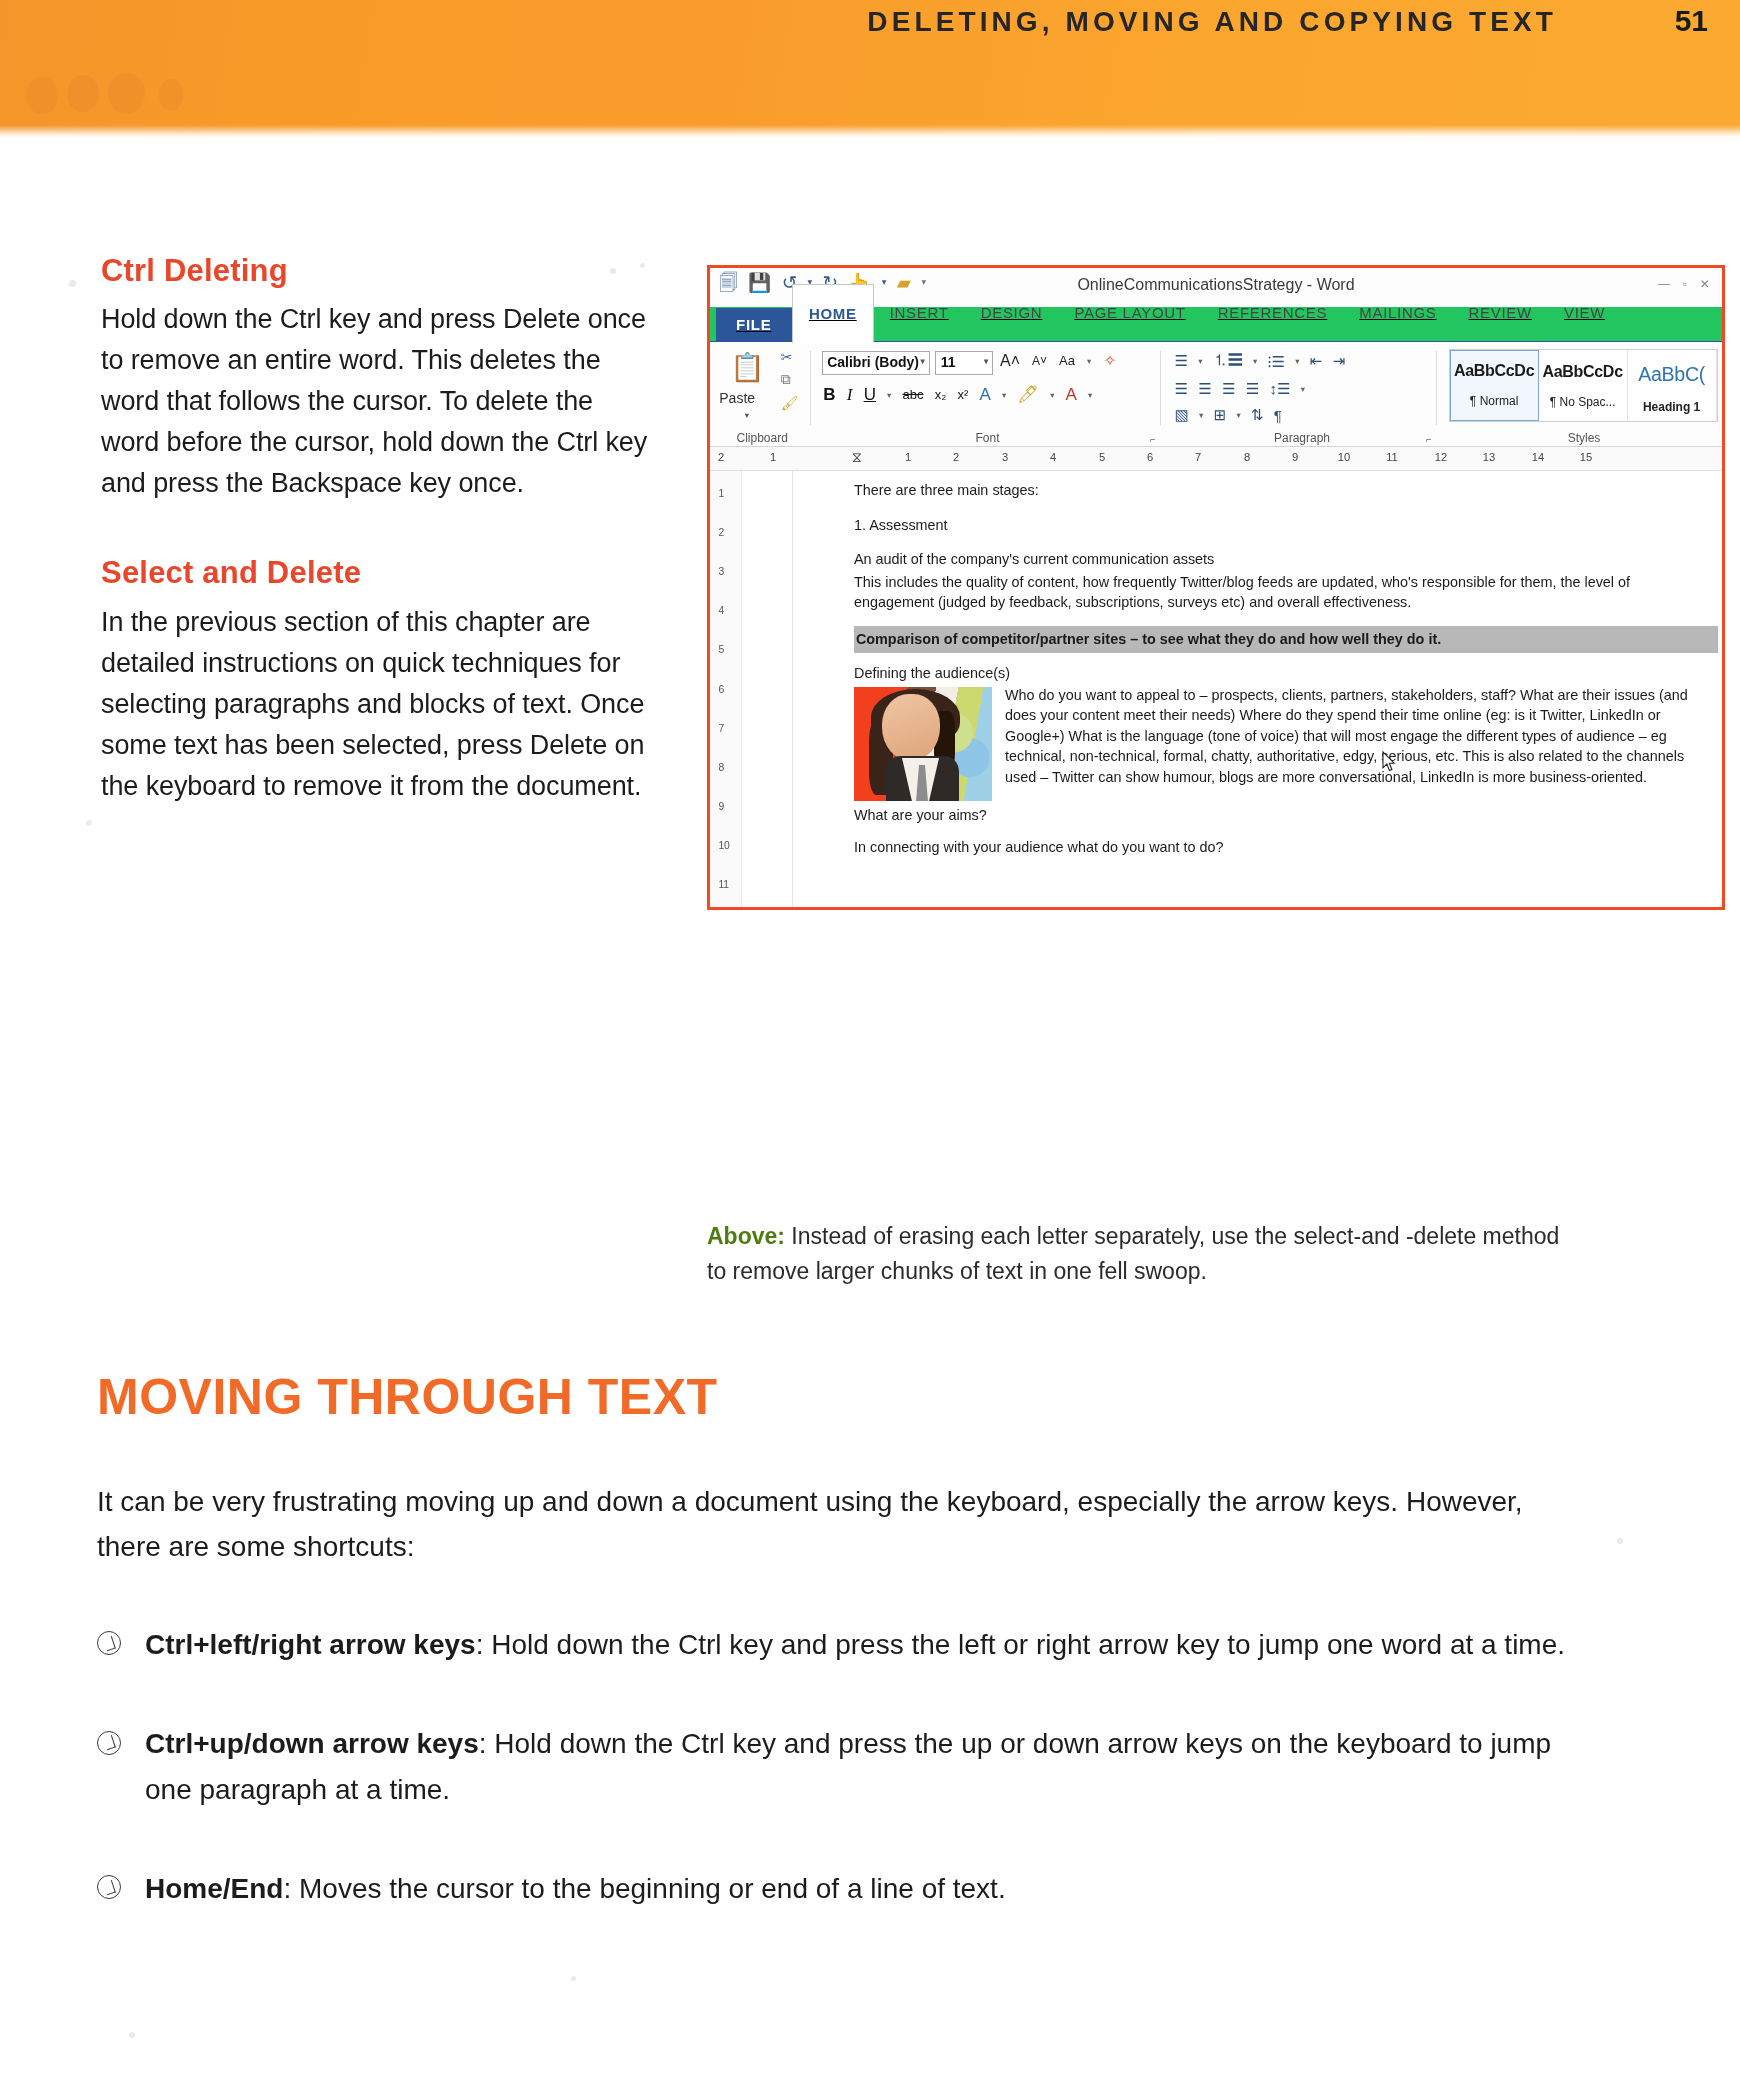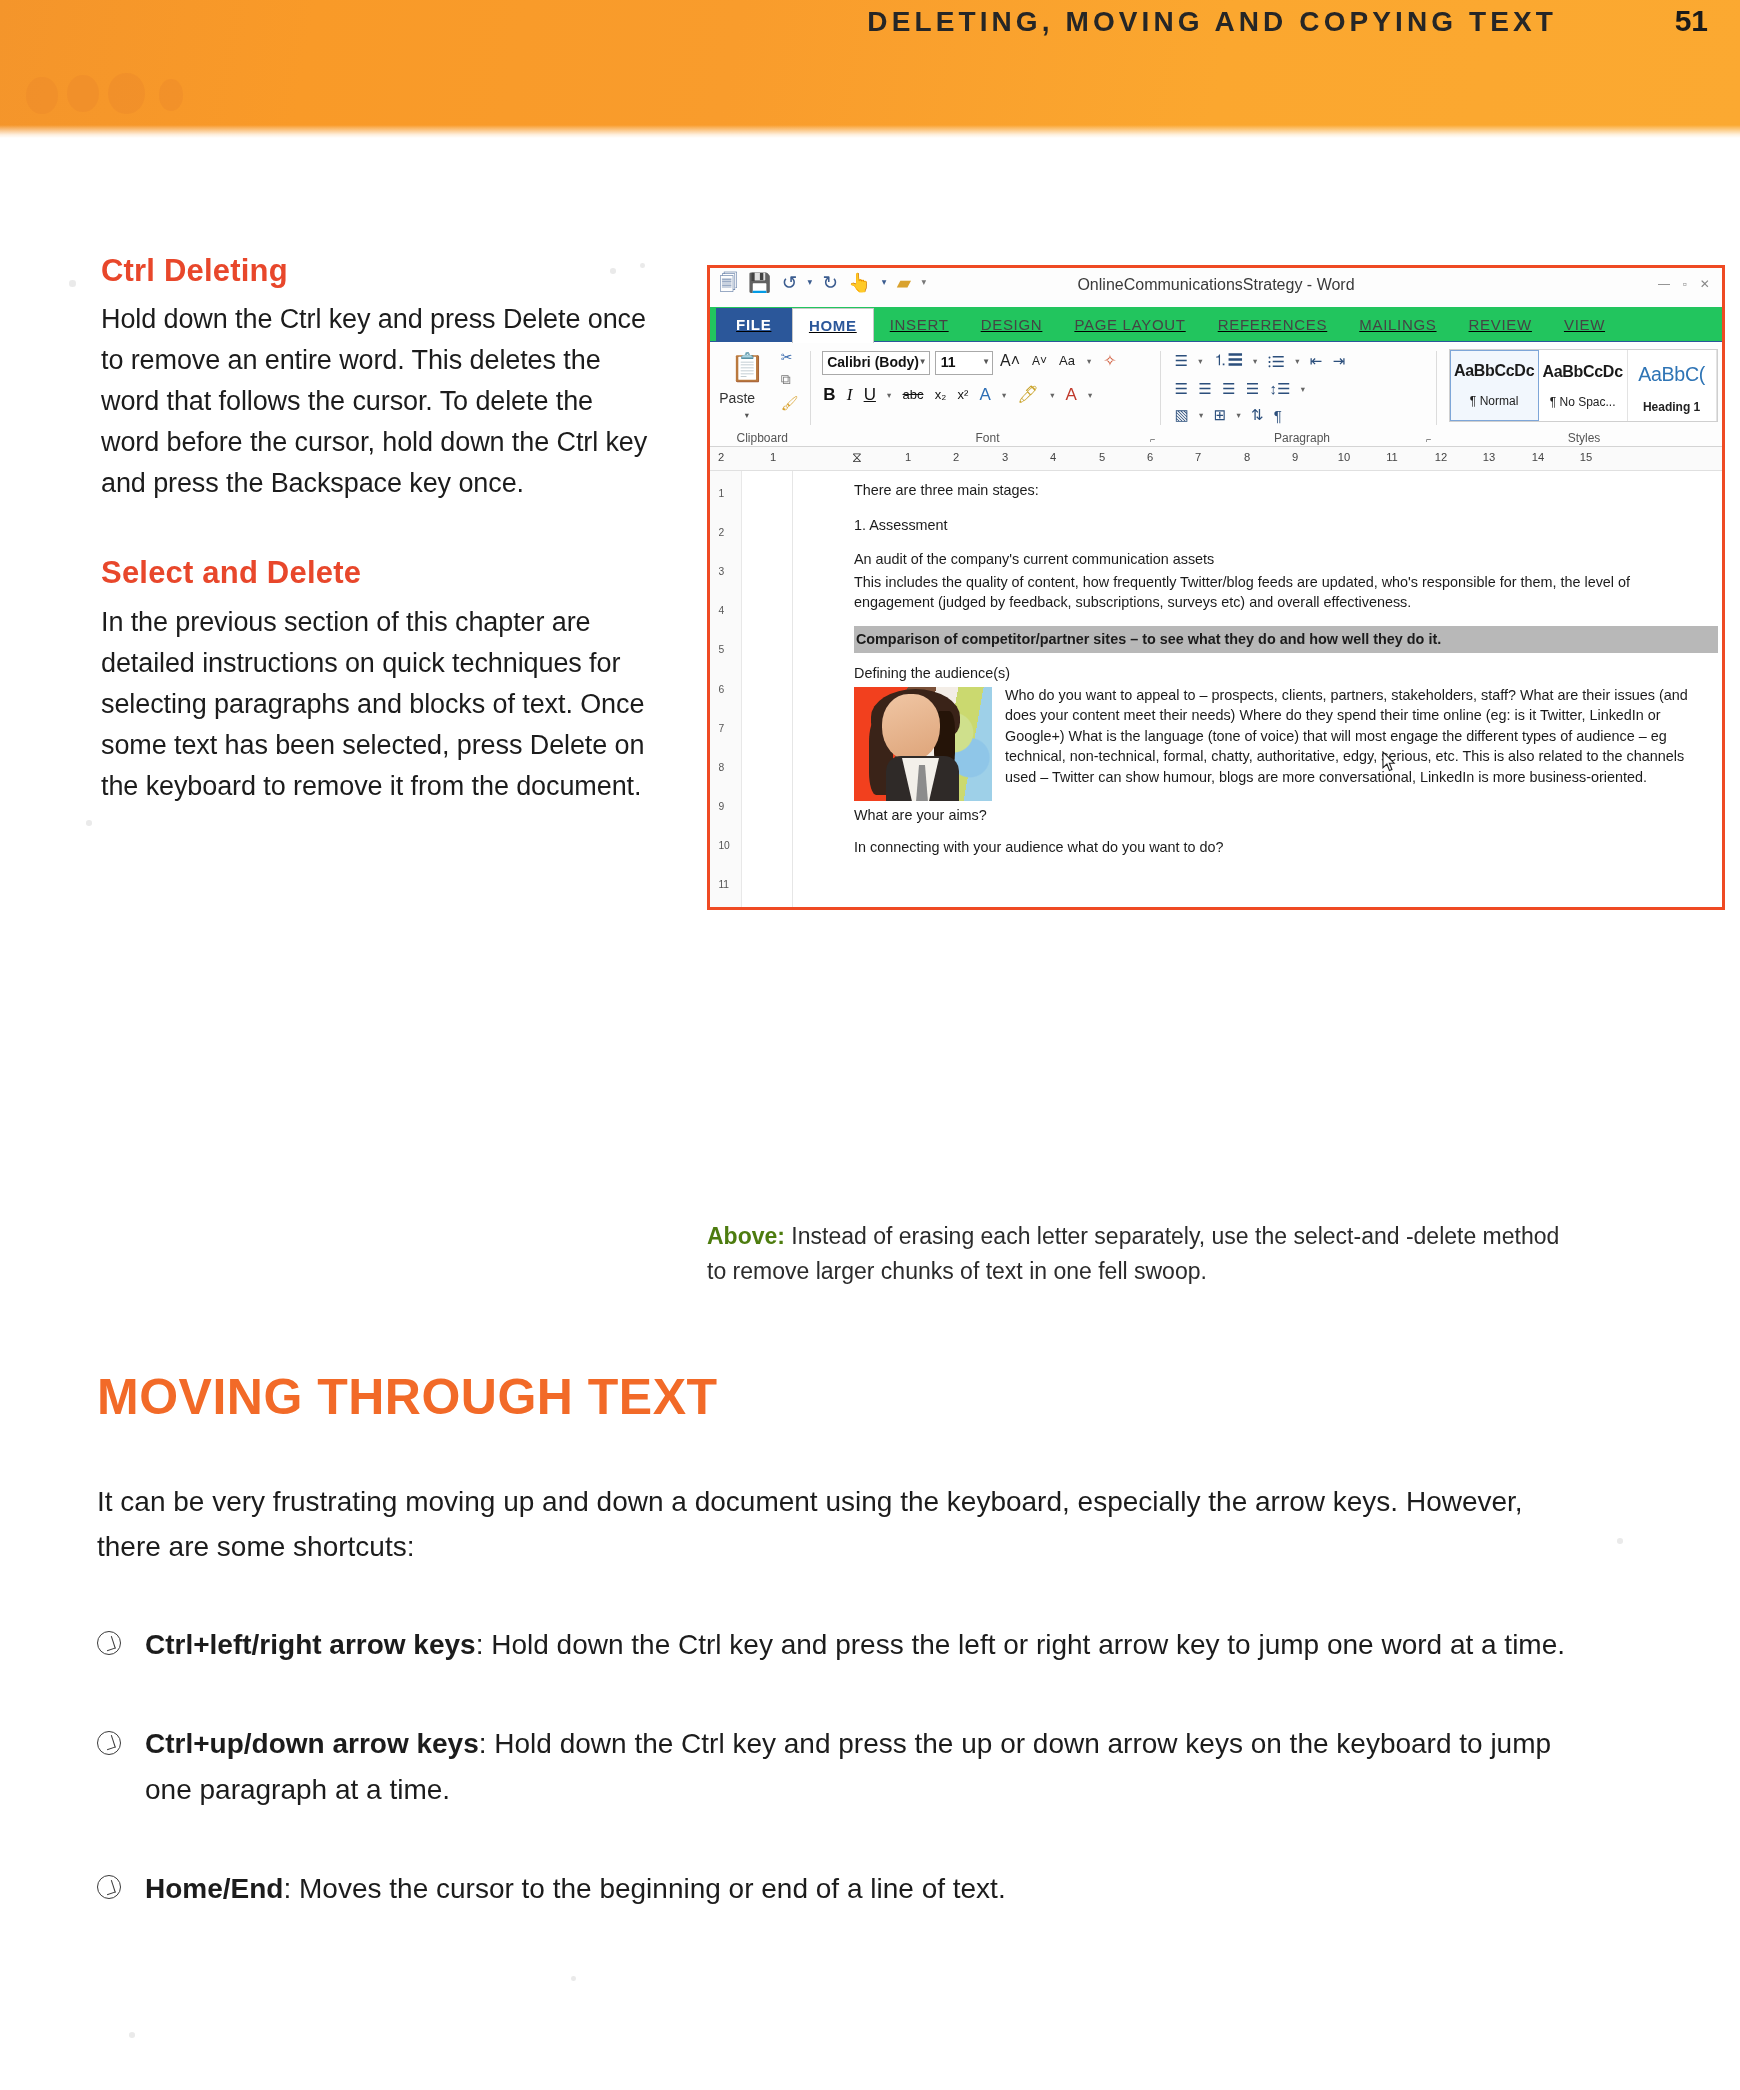--- a/index.html
+++ b/index.html
@@ -69,21 +69,21 @@
   .w-doctitle{
     position:absolute; left:0; right:0; top:8.4px; text-align:center;
     font-size:16px; color:#3a3a3a; font-family:"Liberation Sans", sans-serif;
   }
   .w-winbtns{position:absolute;right:7.5px;top:9.3px;font-size:12px;color:#888;letter-spacing:4.7px;}
 
   
   .w-tabs{ top:39px; height:35px; background:#22c55e; border-bottom:1.9px solid #2B579A;text-decoration:underline; }
   .w-tabs .tabrow{ display:flex; align-items:flex-end; height:35px; padding-left:5.6px; }
   .w-tab{
-    font-size:15px; color:#444; padding:0 16px; line-height:34px;
+    font-size:15px; color:#444; padding:12px 16px; line-height:34px;
     letter-spacing:0.7px; white-space:nowrap;
   }
   .w-tab.file{
     background:#2B579A; color:#fff; font-weight:600; padding:0 20.5px;
   }
   .w-tab.active{
     background:#fff; border:0.9px solid #c8c8c8; border-bottom:1.9px solid #fff;
     position:relative; top:1.9px; color:#2B579A; font-weight:600;
   }
 

